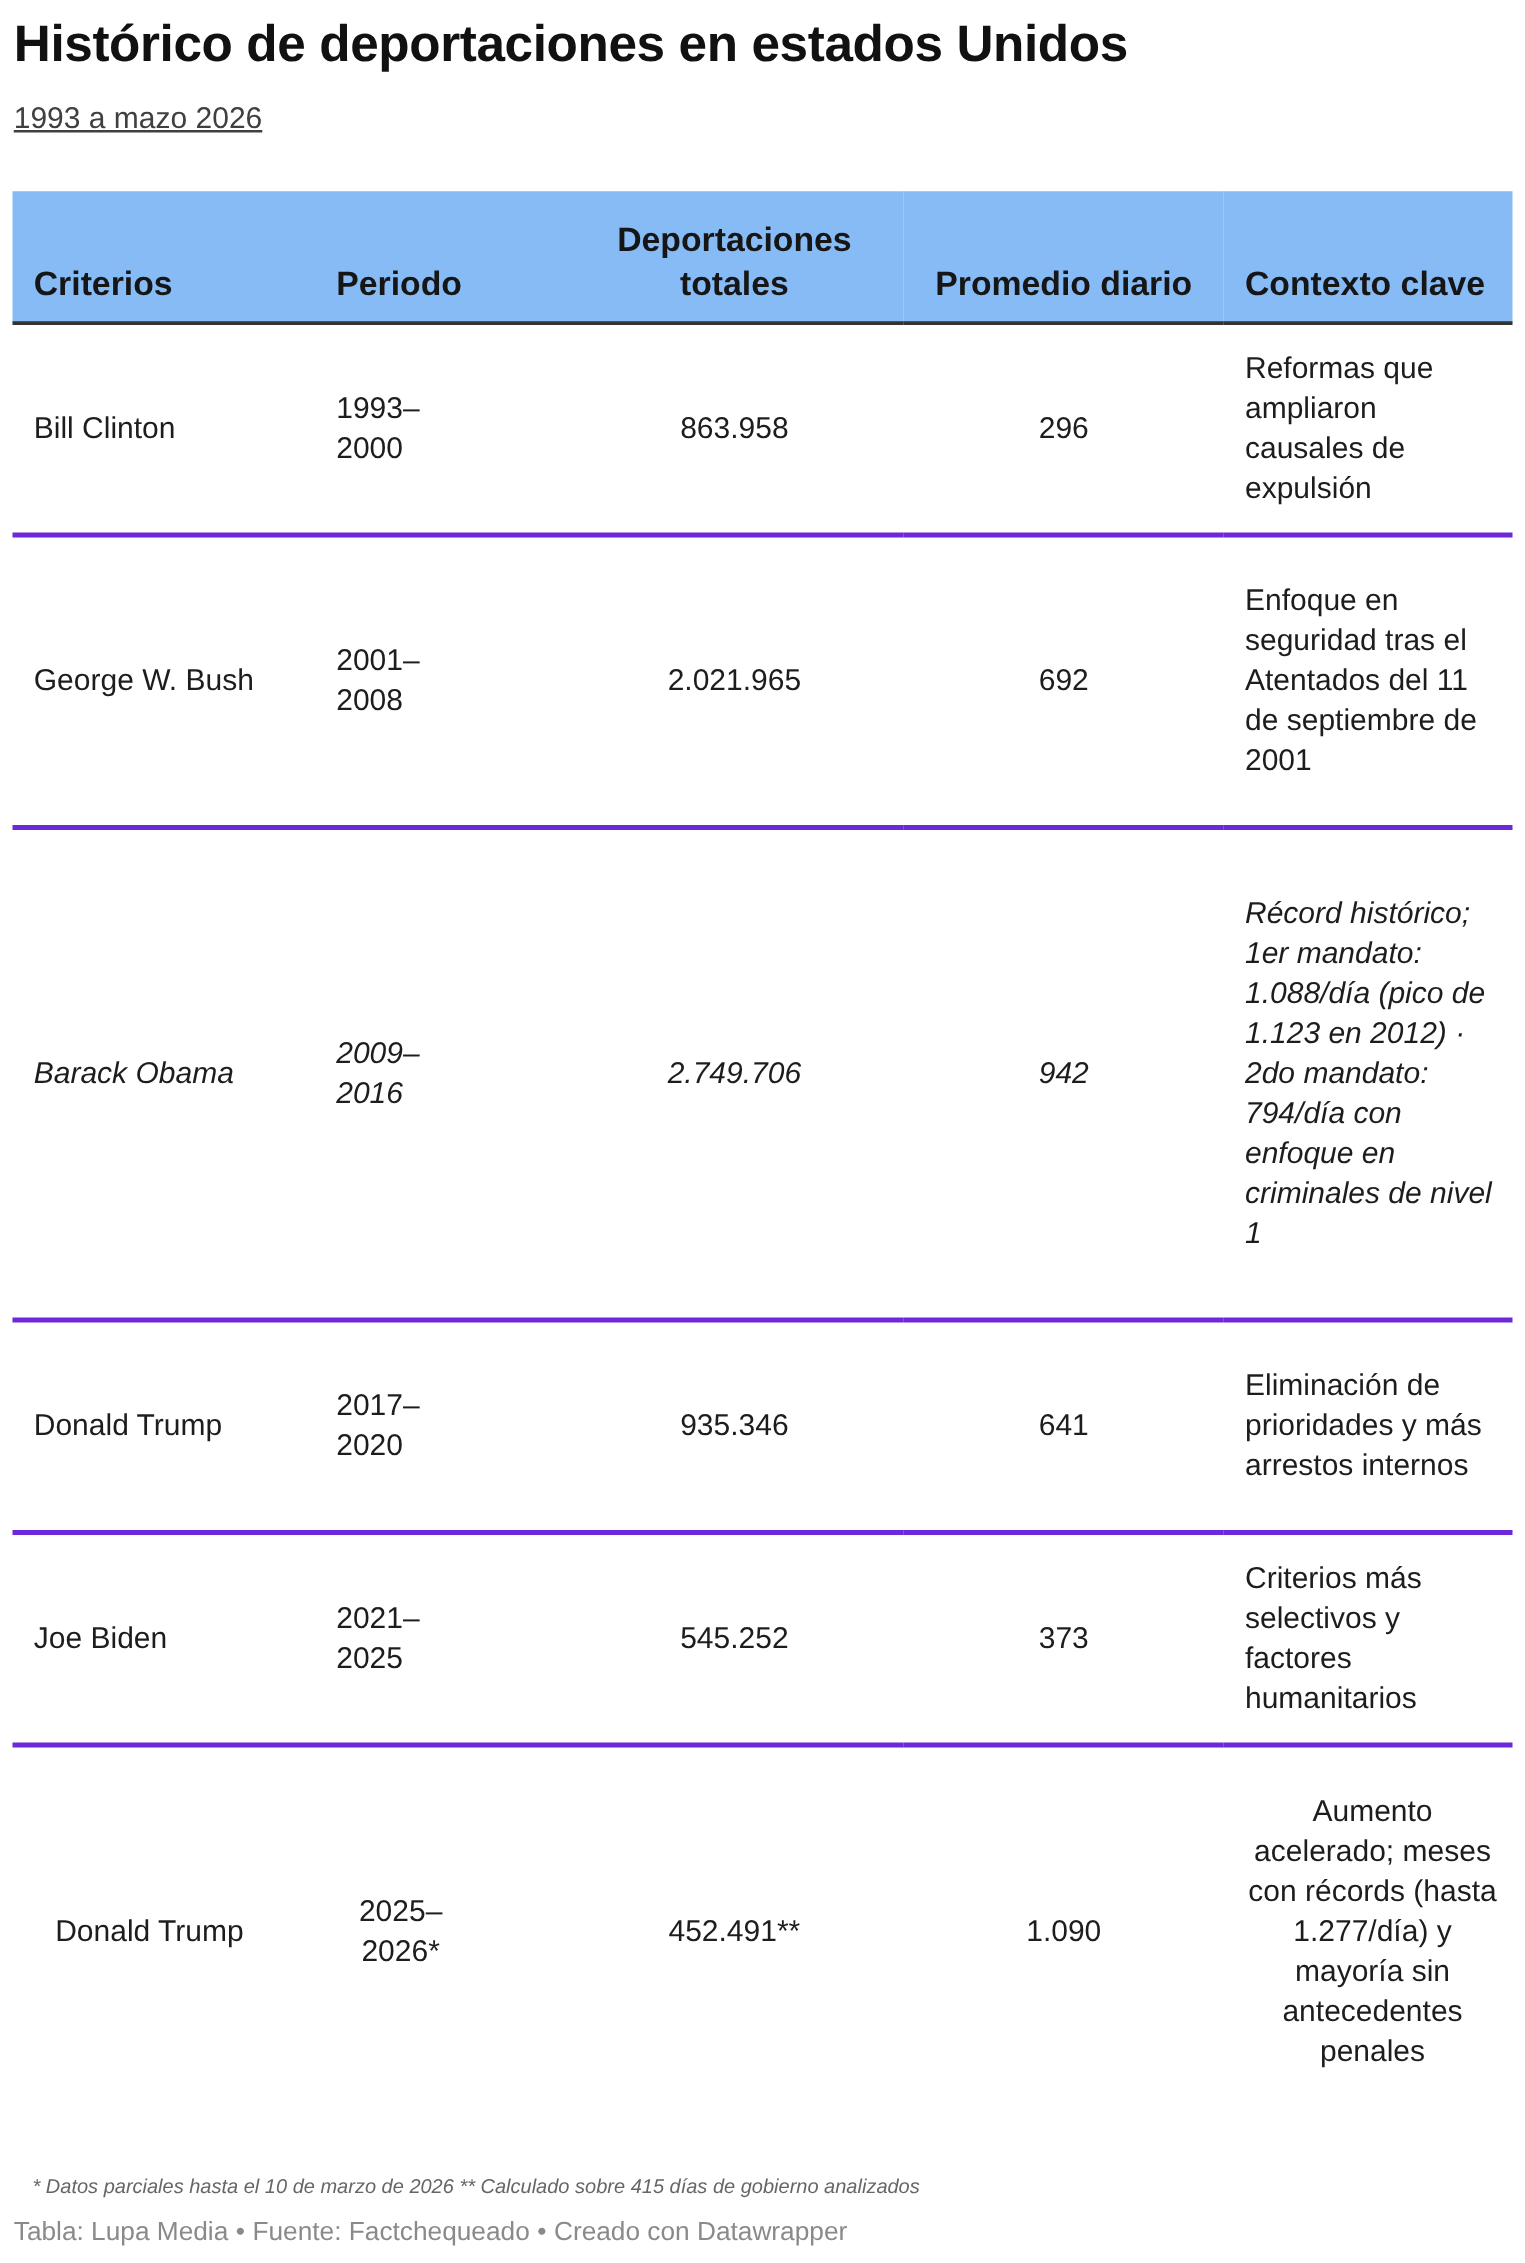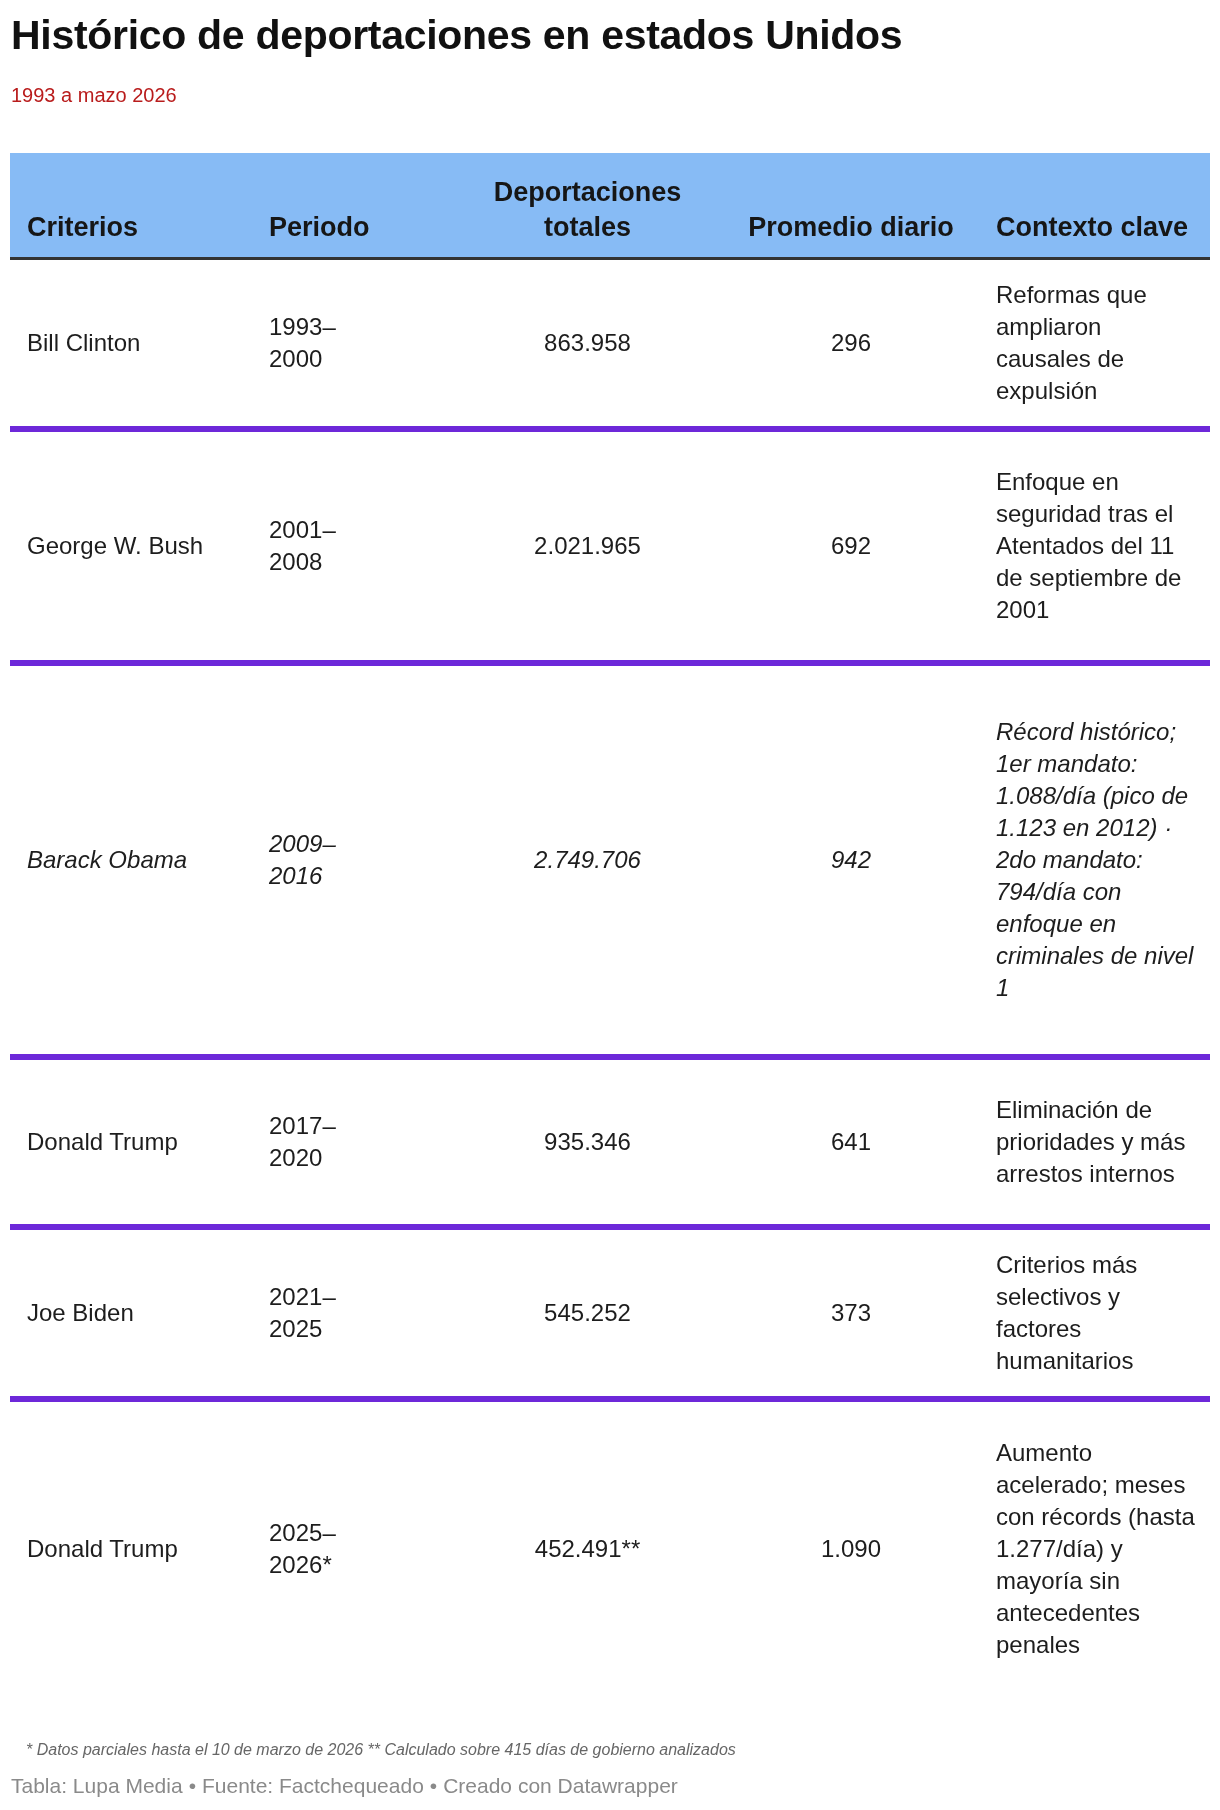--- a/index.html
+++ b/index.html
@@ -6,21 +6,21 @@
     html, body { width: 1220px; height: 1810px; background: #ffffff; overflow: hidden; }
     body { font-family: "Liberation Sans", "DejaVu Sans", sans-serif; color: #1d1d1d; position: relative; }
 
     .title {
       position: absolute; left: 11px; top: 10px;
       font-size: 41px; font-weight: bold; letter-spacing: -0.3px;
       color: #111; line-height: 50px; white-space: nowrap;
     }
     .subtitle {
       position: absolute; left: 11px; top: 78px;
-      font-size: 20px; color: #b91c1c; line-height: 34px; white-space: nowrap;
+      font-size: 24px; color: #404040; line-height: 34px; white-space: nowrap; text-decoration: underline;
     }
 
     .table {
       position: absolute; left: 10px; top: 153px; width: 1200px;
       border-collapse: collapse; table-layout: fixed;
     }
     .table col.c1 { width: 242px; }
     .table col.c2 { width: 200px; }
     .table col.c3 { width: 271px; }
     .table col.c4 { width: 256px; }
@@ -35,23 +35,23 @@
       height: 105px;
       border-bottom: 3px solid #333333;
     }
     .table th.left, .table td.left { text-align: left; }
     .table th.center, .table td.center { text-align: center; }
 
     .table tbody td {
       font-size: 24px; line-height: 32px; color: #1d1d1d;
       vertical-align: middle;
       padding: 19px 17px 19px 17px;
-      border-bottom: 6px solid #6d28d9;
+      border-bottom: 4px solid #6d28d9;
     }
-    .table tbody tr:last-child td { border-bottom: none; }
+    .table tbody tr:last-child td { border-bottom: none; text-align: center; }
     .table td.c1 { padding-right: 40px; }
     .table td.c2 { padding-right: 80px; }
     .table td.c5 { padding-right: 10px; }
 
     .row-1 td { height: 170px; }
     .row-2 td { height: 234px; }
     .row-3 td { height: 394px; font-style: italic; }
     .row-4 td { height: 170px; }
     .row-5 td { height: 170px; }
     .row-6 td { height: 298px; }

